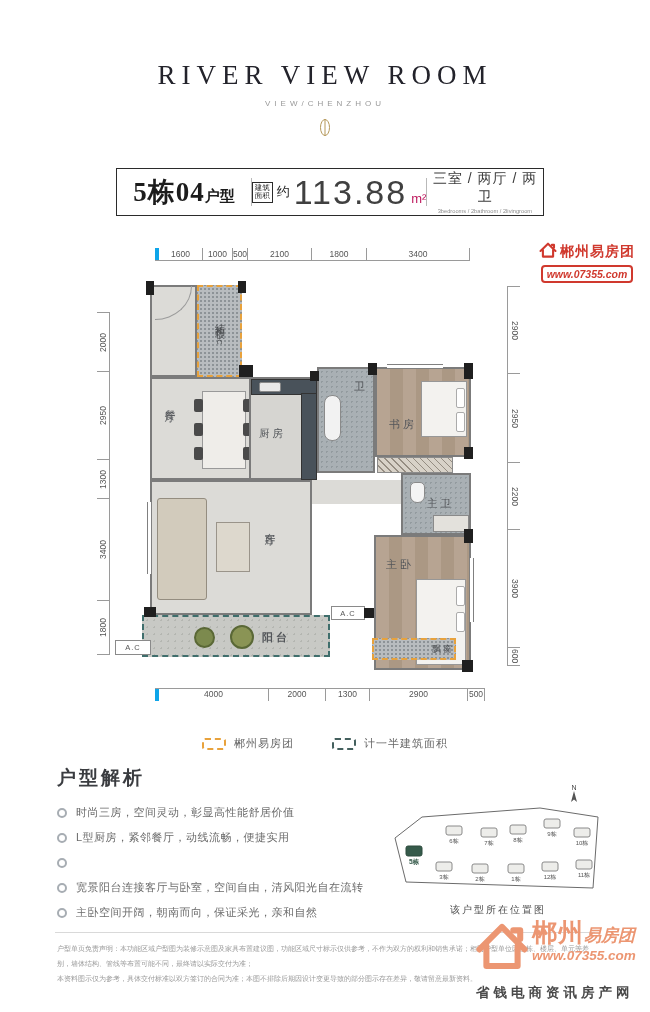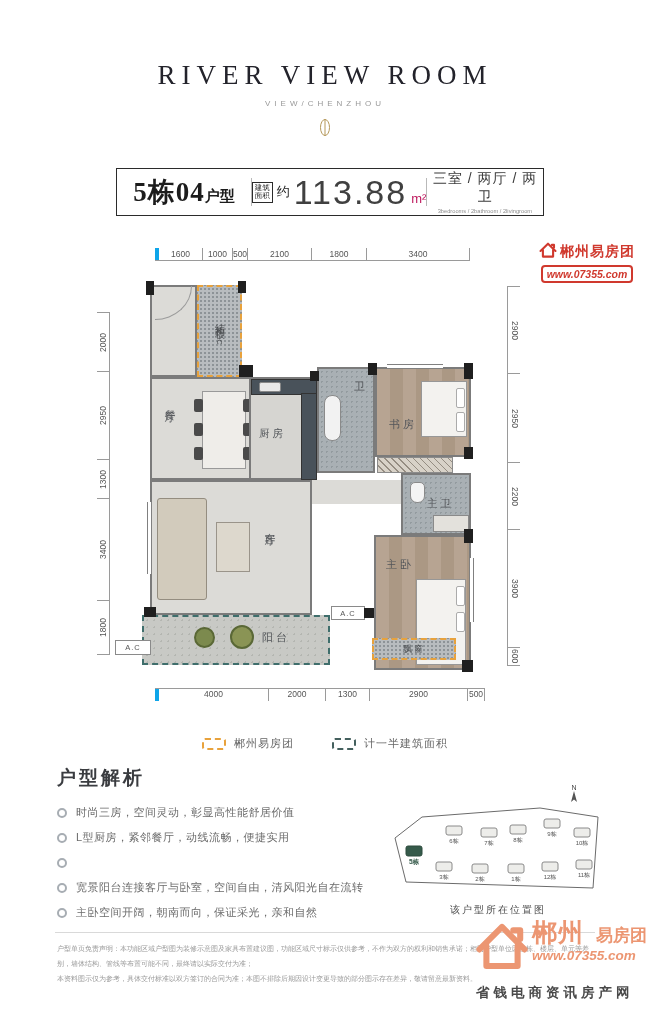--- a/index.html
+++ b/index.html
@@ -102,21 +102,21 @@
   .smap-caption{text-align:center;font-size:10px;color:#4a4a4a;letter-spacing:2px;margin-top:3px;}
   .compass{position:absolute;right:22px;top:-18px;}
 
   
   .foot-divider{position:absolute;left:55px;top:932px;width:540px;height:1px;background:#d9d9d9;}
   .disclaimer{position:absolute;left:57px;top:941px;width:538px;font-size:7px;line-height:15px;color:#9a9a9a;}
   .logo{position:absolute;left:476px;top:920px;width:174px;}
   .logo-row{display:flex;align-items:flex-start;gap:4px;}
   .logo-text{color:#ec9672;line-height:1;}
   .logo-city{font-size:25px;font-weight:700;letter-spacing:1px;}
-  .logo-brand{font-size:17px;font-weight:700;margin-left:12px;}
+  .logo-brand{font-size:17px;font-weight:700;font-style:italic;}
   .logo-url{font-size:13.5px;font-weight:700;font-style:italic;color:#ec9672;margin-top:4px;}
   .logo-tagline{font-size:13.5px;color:#4a4a4a;letter-spacing:4px;margin-top:8px;white-space:nowrap;font-weight:700;}
 </style>
 </head>
 <body>
 
 <div class="page">
 
   <div class="hdr">
     <div class="hdr-title">RIVER VIEW ROOM</div>
@@ -297,27 +297,27 @@
 
     <div class="room wood" style="left:319px;top:295px;width:97px;height:135px;">
       <span class="lbl" style="left:10px;top:20px;">主卧</span>
       <div class="furn bed" style="left:40px;top:42px;width:50px;height:86px;">
         <div class="pillow" style="left:39px;top:6px;width:7px;height:18px;"></div>
         <div class="pillow" style="left:39px;top:32px;width:7px;height:18px;"></div>
       </div>
     </div>
     <div class="winv" style="left:414px;top:318px;width:5px;height:64px;"></div>
 
-    <div class="room stone dash-t" style="left:87px;top:375px;width:188px;height:50px;">
+    <div class="room stone dash-t" style="left:87px;top:375px;width:188px;height:42px;font-weight:bold;">
       <div class="plant" style="left:50px;top:10px;width:17px;height:17px;"></div>
       <div class="plant" style="left:86px;top:8px;width:20px;height:20px;background:#8a9455;"></div>
       <span class="lbl" style="left:118px;top:13px;">阳台</span>
     </div>
 
-    <div class="room spk dash-o" style="left:317px;top:398px;width:84px;height:22px;display:flex;align-items:center;justify-content:center;">
+    <div class="room spk dash-o" style="left:317px;top:398px;width:84px;height:22px;display:flex;align-items:center;justify-content:flex-end;">
       <span style="color:#4c4f52;font-size:9px;letter-spacing:2px;">飘窗</span>
     </div>
 
     <div class="acbox" style="left:60px;top:400px;width:36px;height:15px;">
         <span>A.C</span>
       </div>
     <div class="acbox" style="left:276px;top:366px;width:34px;height:14px;">
         <span>A.C</span>
       </div>
 

